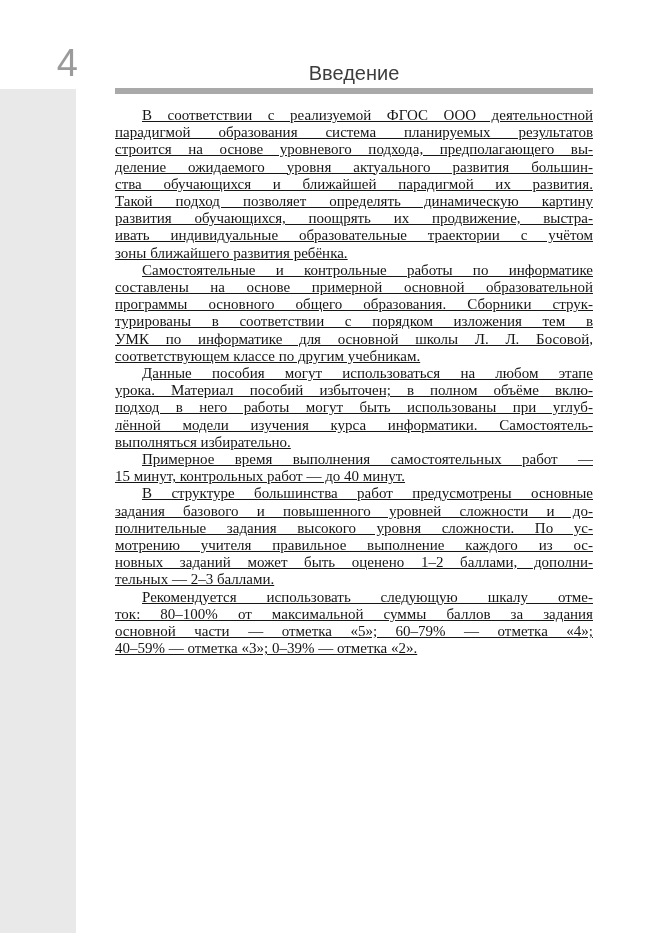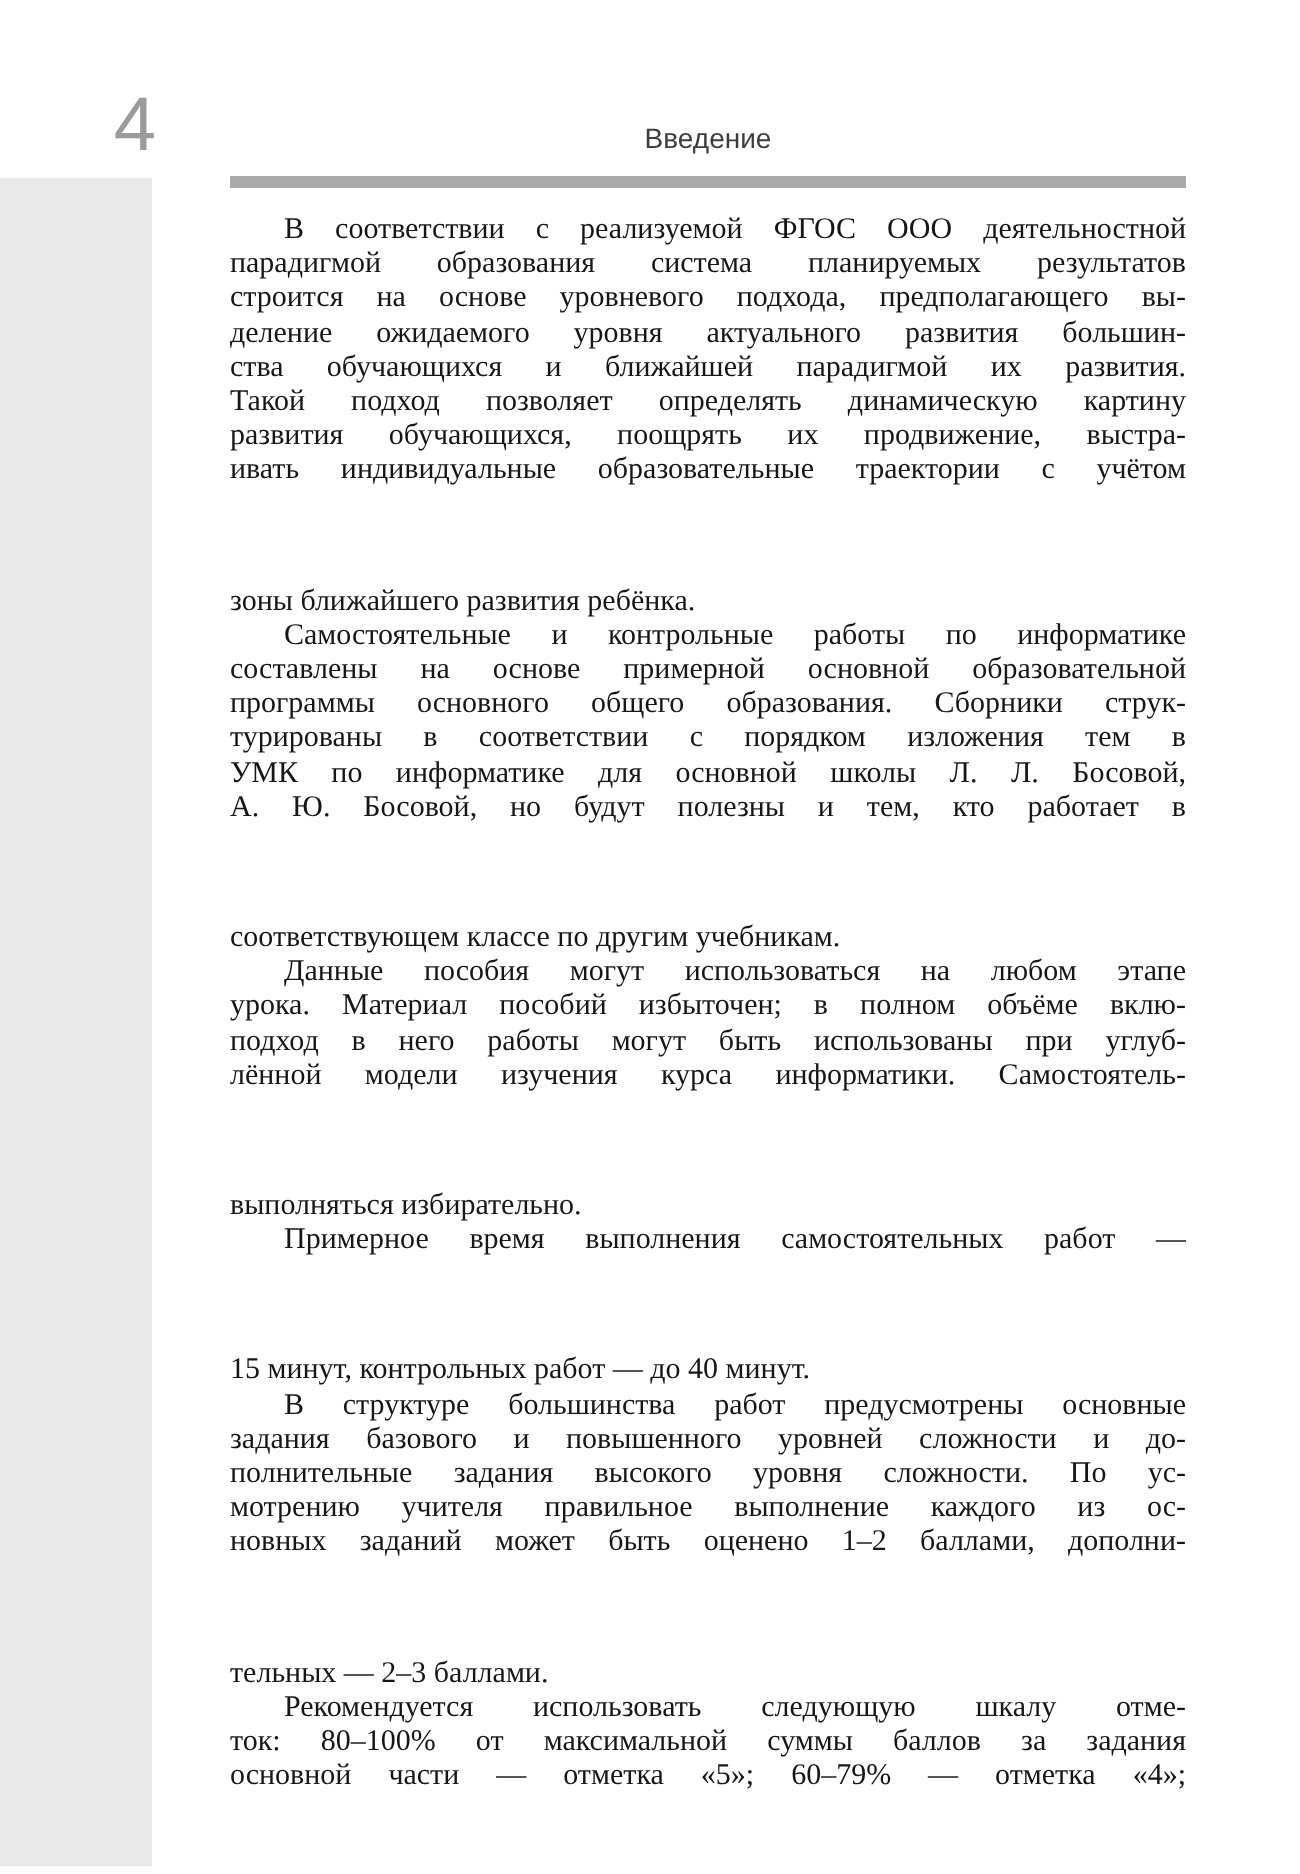--- a/index.html
+++ b/index.html
@@ -36,21 +36,21 @@
     font-weight: 400;
     color: var(--pagenum-color, #9b9b9b);
   }
   .header-title {
     position: absolute;
     left: 115px;
     top: 61px;
     width: 478px;
     text-align: center;
     font-family: "Liberation Sans", sans-serif;
-    font-size: 14px;
+    font-size: 20px;
     line-height: 1.2;
     color: var(--header-color, #3d3d3d);
   }
   .header-rule {
     position: absolute;
     left: 115px;
     top: 88px;
     width: 478px;
     height: 6px;
     background: var(--rule-color, #a9a9a9);
@@ -65,23 +65,24 @@
     line-height: 17.2px;
     color: var(--body-color, #161616);
   }
   .para { width: 100%; }
   .line {
     width: 100%;
     text-align: justify;
     text-align-last: justify;
     overflow: hidden;
     white-space: nowrap;
+    text-decoration: underline;
   }
   .line.first { text-indent: 27px; }
-  .line.last { text-align-last: left; margin-top: 48px; }
+  .line.last { text-align-last: left; }
 </style>
 </head>
 <body>
 
 <div class="page">
   <div class="left-strip"></div>
   <div class="page-number">4</div>
   <div class="header-title">Введение</div>
   <div class="header-rule"></div>
   <div class="body-text">
@@ -95,21 +96,20 @@
         <div class="line">развития обучающихся, поощрять их продвижение, выстра-</div>
         <div class="line">ивать индивидуальные образовательные траектории с учётом</div>
         <div class="line last">зоны ближайшего развития ребёнка.</div>
       </div>
       <div class="para">
         <div class="line first">Самостоятельные и контрольные работы по информатике</div>
         <div class="line">составлены на основе примерной основной образовательной</div>
         <div class="line">программы основного общего образования. Сборники струк-</div>
         <div class="line">турированы в соответствии с порядком изложения тем в</div>
         <div class="line">УМК по информатике для основной школы Л. Л. Босовой,</div>
-        <div class="line">А. Ю. Босовой, но будут полезны и тем, кто работает в</div>
         <div class="line last">соответствующем классе по другим учебникам.</div>
       </div>
       <div class="para">
         <div class="line first">Данные пособия могут использоваться на любом этапе</div>
         <div class="line">урока. Материал пособий избыточен; в полном объёме вклю-</div>
         <div class="line">подход в него работы могут быть использованы при углуб-</div>
         <div class="line">лённой модели изучения курса информатики. Самостоятель-</div>
         <div class="line last">выполняться избирательно.</div>
       </div>
       <div class="para">

